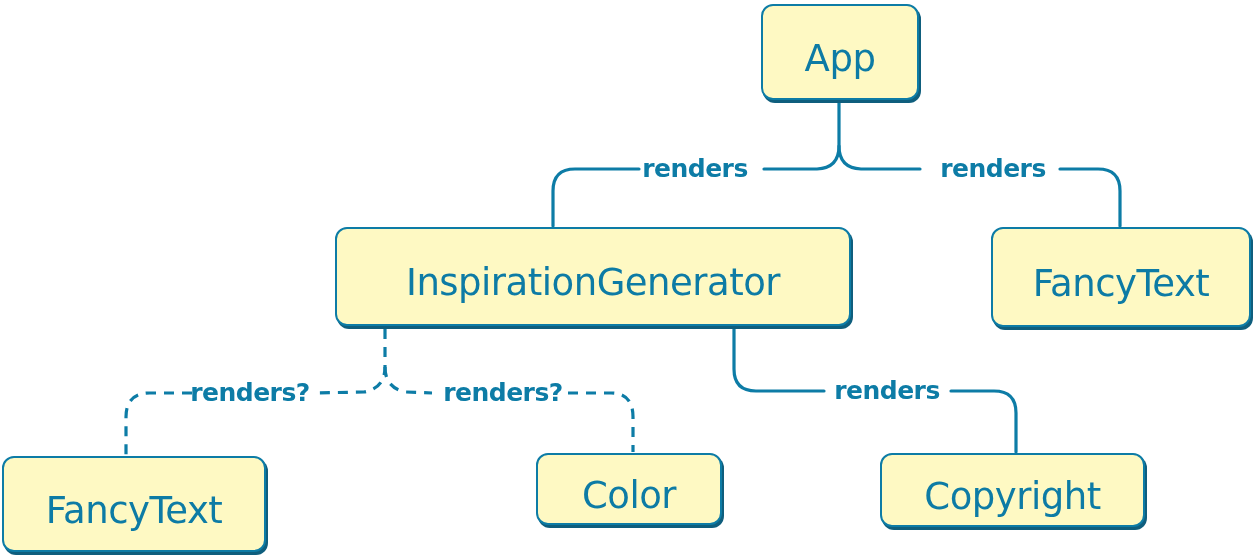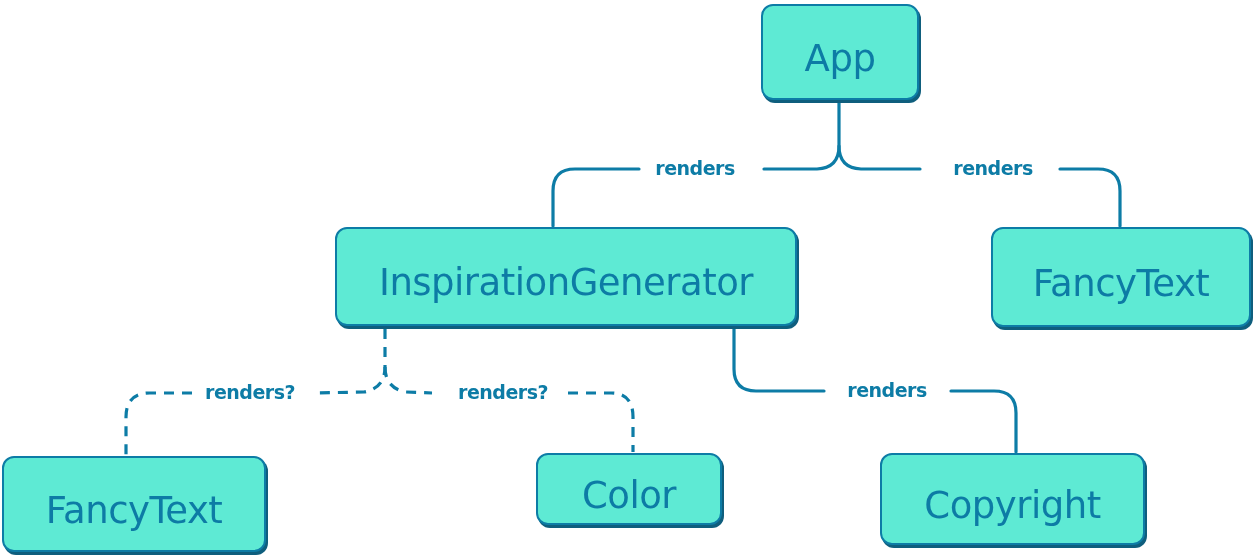--- a/index.html
+++ b/index.html
@@ -30,41 +30,41 @@
     stroke-linecap: round;
   }
   .edge-dashed {
     fill: none;
     stroke: #0d7ca6;
     stroke-width: 3.2;
     stroke-dasharray: 10 8;
   }
   .node {
     position: absolute;
-    background: #5eead4;
+    background: #fef9c3;
     border: 2.5px solid #0d7ca6;
     border-radius: 12px;
     box-shadow: 2px 3px 0 0 #0f5e7d;
     display: flex;
     align-items: center;
     justify-content: center;
     box-sizing: border-box;
   }
   .node-label {
     font-size: 37px;
     font-weight: 400;
     color: #0d7ba5;
     white-space: nowrap;
     transform: translateY(6px);
     letter-spacing: -0.5px;
   }
   .edge-label {
     position: absolute;
     transform: translate(-50%, -50%);
-    font-size: 19px;
+    font-size: 25px;
     font-weight: 700;
     color: #0d7ca6;
     white-space: nowrap;
     letter-spacing: -0.5px;
   }
 </style>
 </head>
 <body>
 
 <div class="canvas">
@@ -84,37 +84,37 @@
     <path class="edge-dashed" d="M192,393 L150,393 Q126,393 126,417 L126,455"></path>
 
     <path class="edge-dashed" d="M385,367 Q385,388 406,392 L432,393"></path>
     <path class="edge-dashed" d="M568,393 L611,393 Q633,393 633,417 L633,452"></path>
   </svg>
 
   <div class="node" style="left:761px; top:4px; width:158px; height:96px;">
     <span class="node-label">App</span>
   </div>
 
-  <div class="node" style="left:335px; top:227px; width:462px; height:99px;">
+  <div class="node" style="left:335px; top:227px; width:516px; height:99px;">
     <span class="node-label">InspirationGenerator</span>
   </div>
 
   <div class="node" style="left:991px; top:227px; width:260px; height:100px;">
     <span class="node-label">FancyText</span>
   </div>
 
   <div class="node" style="left:2px; top:456px; width:264px; height:96px;">
     <span class="node-label">FancyText</span>
   </div>
 
   <div class="node" style="left:536px; top:453px; width:186px; height:72px;">
     <span class="node-label">Color</span>
   </div>
 
-  <div class="node" style="left:880px; top:453px; width:265px; height:92px;">
+  <div class="node" style="left:880px; top:453px; width:265px; height:74px;">
     <span class="node-label">Copyright</span>
   </div>
 
   <div class="edge-label" style="left:695px; top:168px;">renders</div>
 
   <div class="edge-label" style="left:993px; top:168px;">renders</div>
 
   <div class="edge-label" style="left:887px; top:390px;">renders</div>
 
   <div class="edge-label" style="left:250px; top:392px;">renders?</div>

